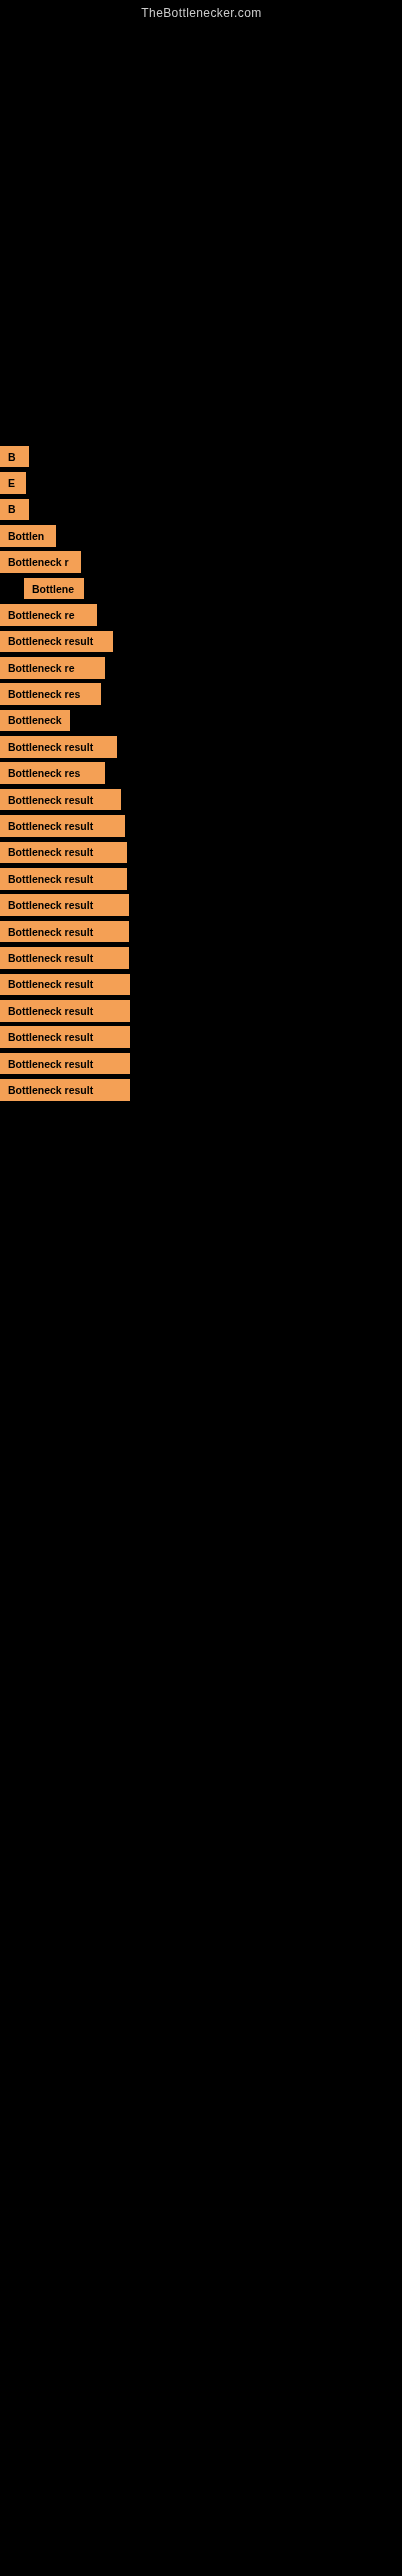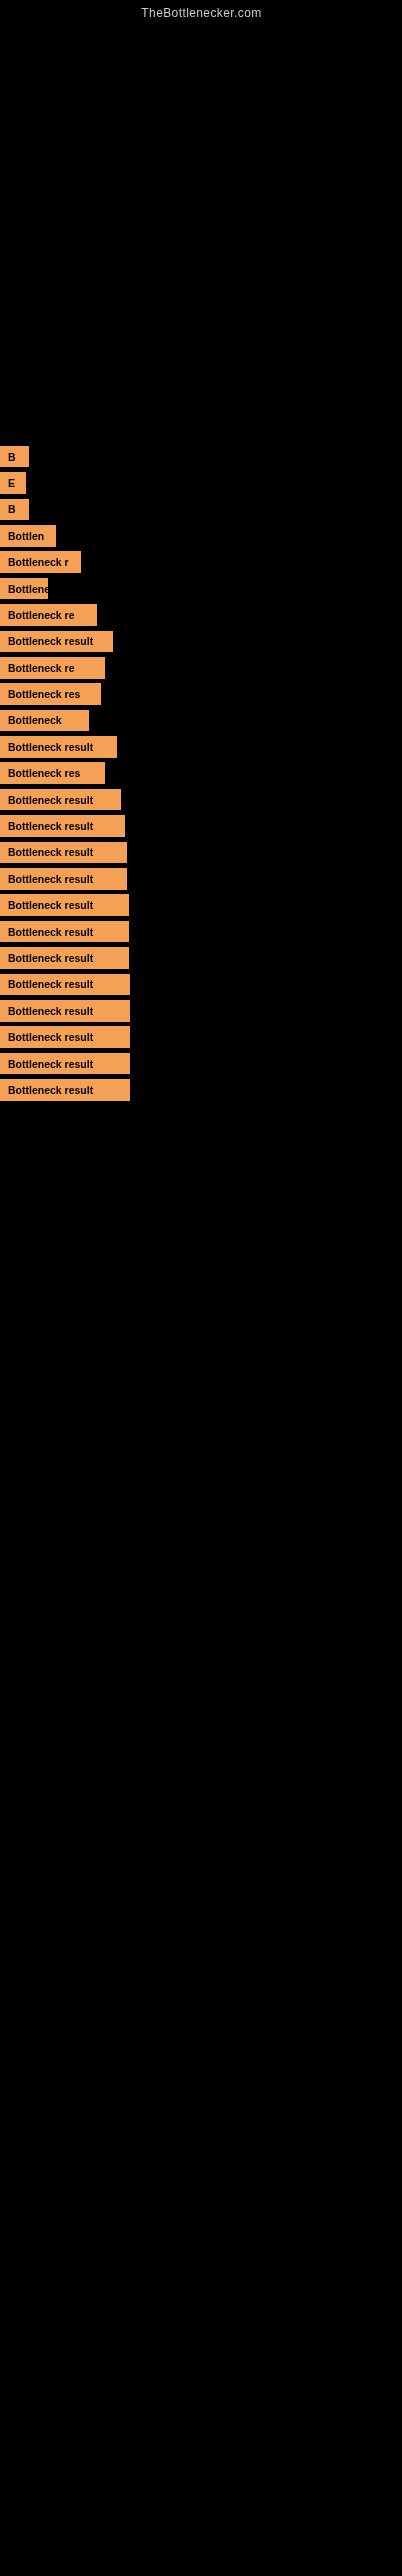--- a/index.html
+++ b/index.html
@@ -46,26 +46,26 @@
       margin: 0 0 4.8px 0;
       white-space: nowrap;
       overflow: hidden;
     }
 
     .result-item.r1 { width: 29px; margin-top: 8px; }
     .result-item.r2 { width: 26px; }
     .result-item.r3 { width: 29px; }
     .result-item.r4 { width: 56px; }
     .result-item.r5 { width: 81px; }
-    .result-item.r6 { width: 48px; }
+    .result-item.r6 { width: 60px; margin-left: 24px; }
     .result-item.r7 { width: 97px; }
     .result-item.r8 { width: 113px; }
     .result-item.r9 { width: 105px; }
     .result-item.r10 { width: 101px; }
-    .result-item.r11 { width: 89px; }
+    .result-item.r11 { width: 70px; }
     .result-item.r12 { width: 117px; }
     .result-item.r13 { width: 105px; }
     .result-item.r14 { width: 121px; }
     .result-item.r15 { width: 125px; }
     .result-item.r16 { width: 127px; }
     .result-item.r17 { width: 127px; }
     .result-item.r18 { width: 129px; }
     .result-item.r19 { width: 129px; }
     .result-item.r20 { width: 129px; }
     .result-item.r21 { width: 130px; }

